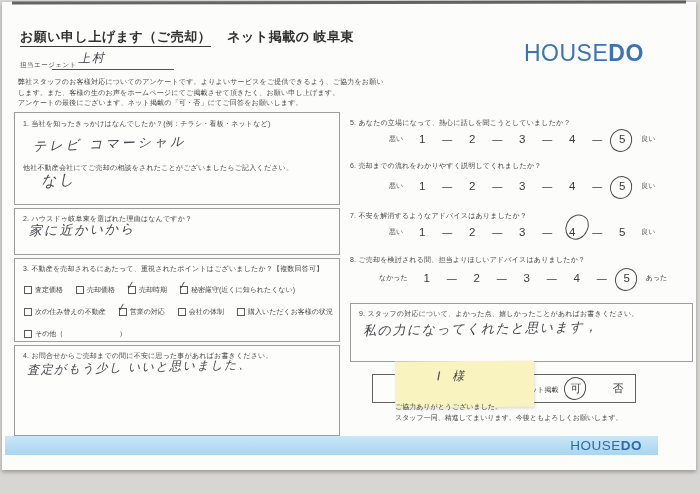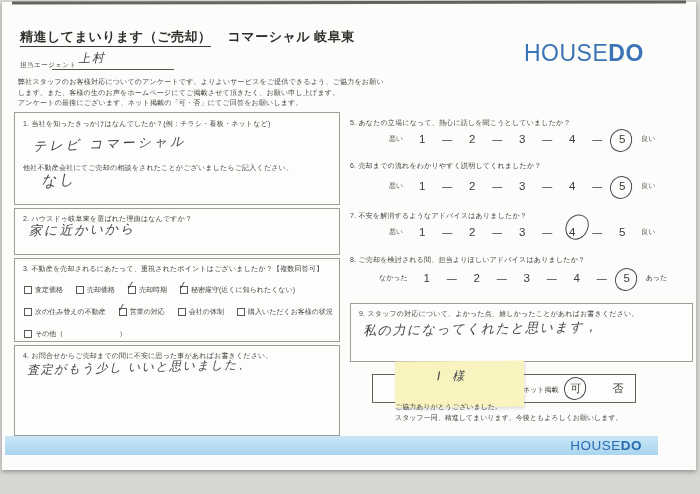--- a/index.html
+++ b/index.html
@@ -59,41 +59,41 @@
   }
   .s-num.offset::after{left:1px;top:-12px;height:24px;transform:rotate(24deg);border-width:1.4px;}
   
   .net-box{position:absolute;left:372px;top:374px;width:262px;height:27px;border:1px solid #61615d;background:#fdfdfb;}
   .net-bracket{position:absolute;left:363px;top:374px;font-size:15px;color:#3c3c3a;}
   .net-label{position:absolute;left:150px;top:10px;font-size:7px;color:#454543;}
   .net-opt{position:absolute;top:6px;font-size:11px;color:#3a3a38;width:14px;text-align:center;}
   .net-yes{left:196px;}
   .net-no{left:238px;}
   .sticky{
-    position:absolute;left:395px;top:361px;width:129px;height:46px;
+    position:absolute;left:395px;top:361px;width:139px;height:46px;
     background:#f9f3bf;box-shadow:1px 2px 3px rgba(0,0,0,.12);transform:rotate(-.4deg);
   }
   .sticky-text{position:absolute;left:42px;top:7px;font-size:12px;letter-spacing:4px;}
   .thanks{position:absolute;left:395px;top:402px;font-size:7px;line-height:10.5px;color:#474745;}
   
   .footer-bar{
     position:absolute;left:5px;top:436px;width:653px;height:19px;
     background:linear-gradient(#c9e6f7,#a9d5ef);
   }
   .logo-footer{position:absolute;right:16px;top:2px;font-size:13.5px;color:#2a6bb0;}
 </style>
 </head>
 <body>
 
 <div class="page"></div>
 <div class="scan-edge"></div>
 
 <div class="title">
-  <span class="main">精進してまいります（ご売却）</span>
-  <span class="branch">コマーシャル 岐阜東</span>
+  <span class="main">お願い申し上げます（ご売却）</span>
+  <span class="branch">ネット掲載の 岐阜東</span>
 </div>
 <div class="logo logo-top">
   <span>HOUSE</span><span class="do">DO</span>
 </div>
 <div class="agent-label">担当エージェント</div>
 <div class="agent-line"></div>
 <div class="hw agent-name">上村</div>
 <div class="intro">
   <div>弊社スタッフのお客様対応についてのアンケートです。よりよいサービスをご提供できるよう、ご協力をお願い</div>
   <div>します。また、客様の生のお声をホームページにてご掲載させて頂きたく、お願い申し上げます。</div>

